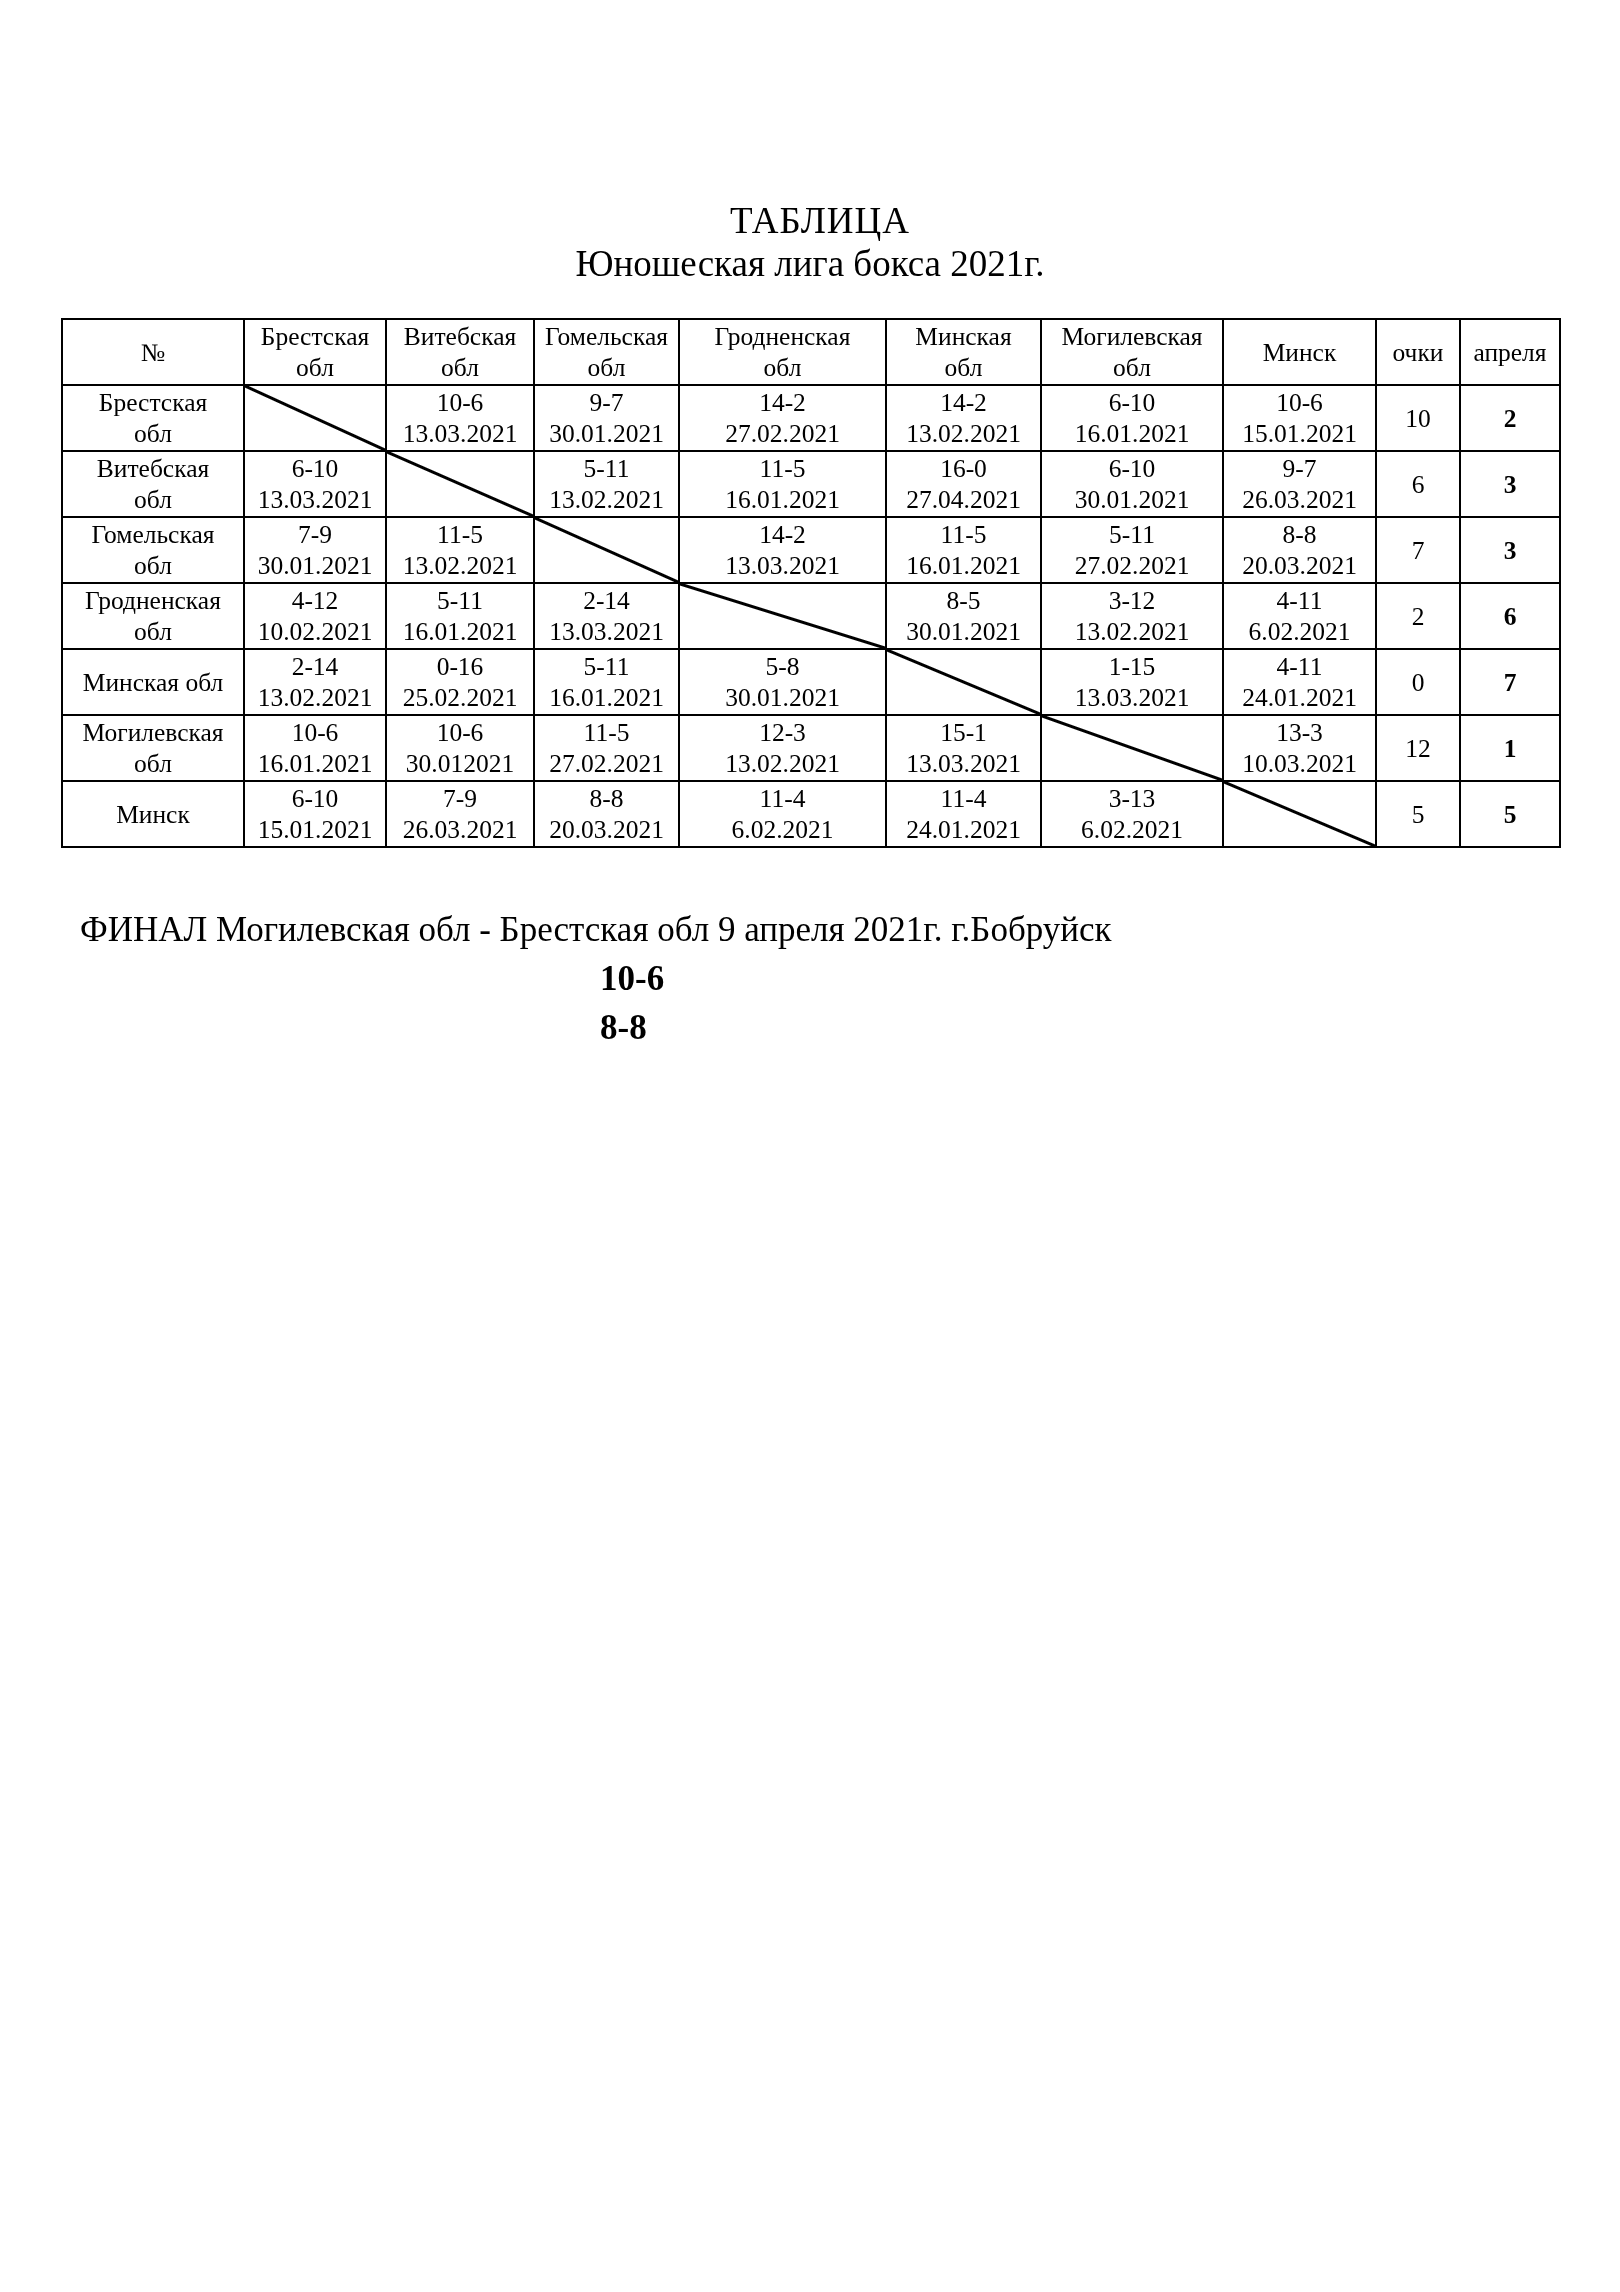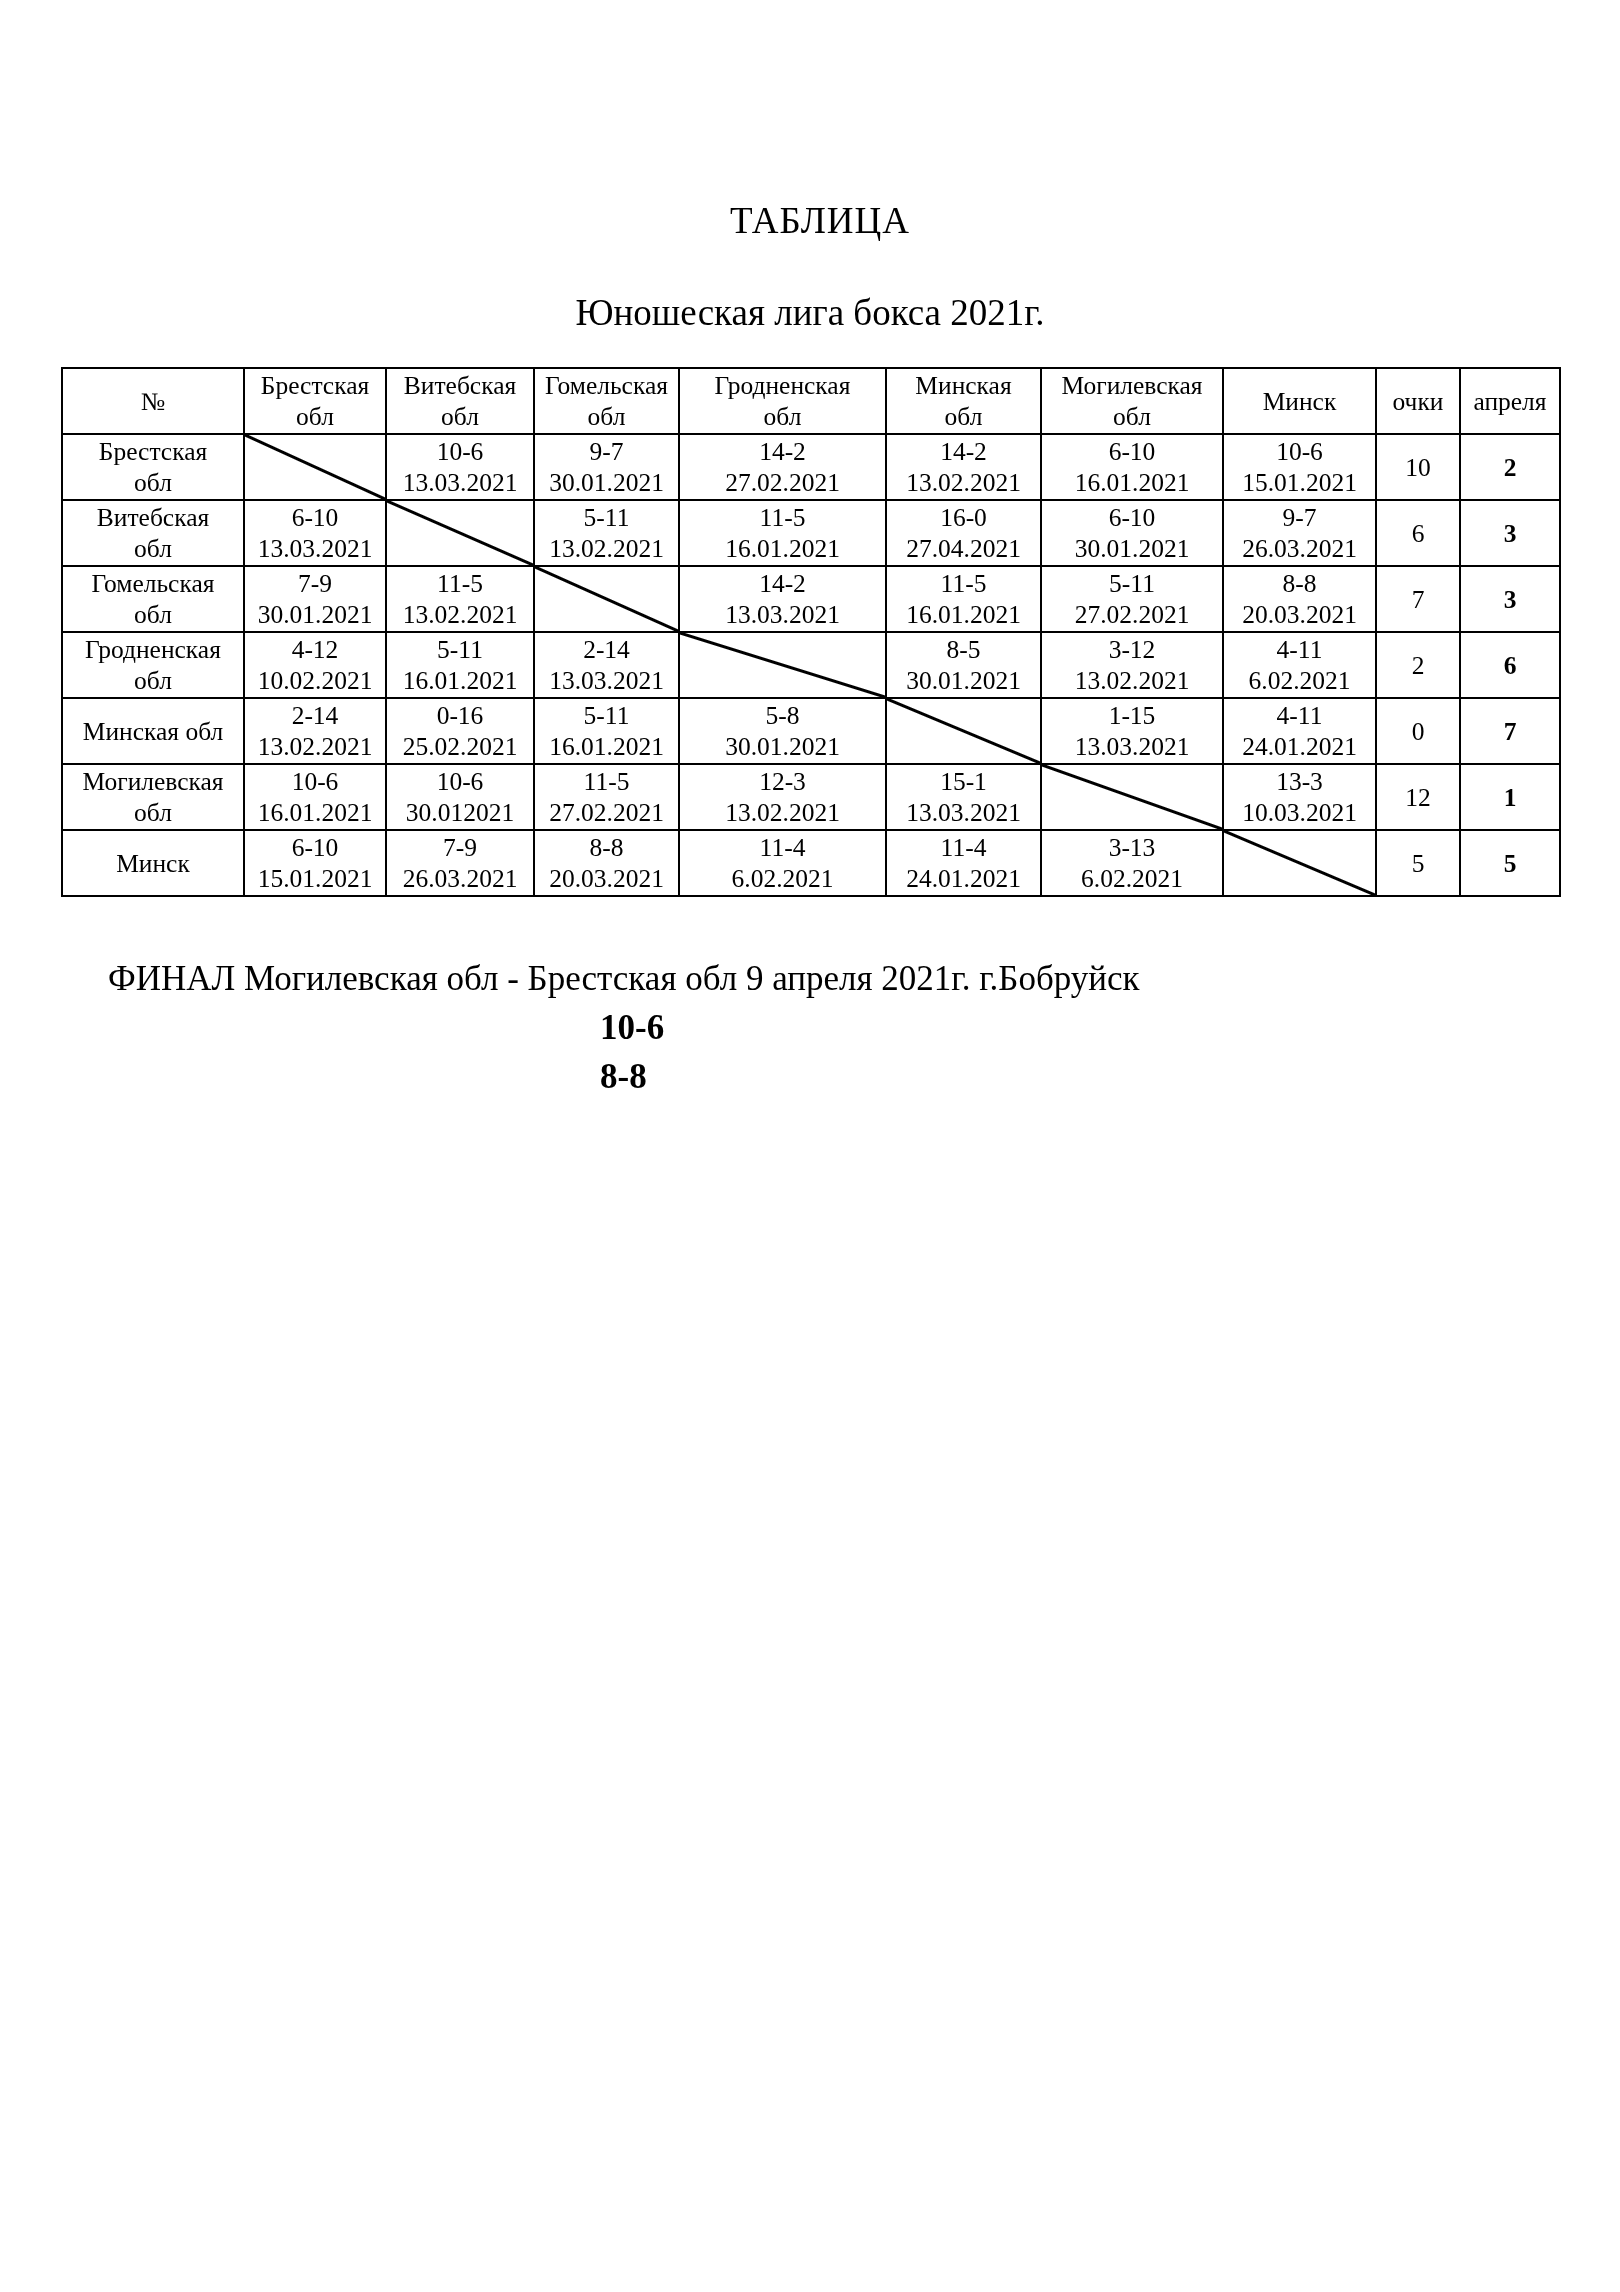--- a/index.html
+++ b/index.html
@@ -14,21 +14,20 @@
   .page { width: 1620px; min-height: 2293px; }
   .title {
     padding-top: 199px;
     text-align: center;
     font-size: 37px;
     font-weight: normal;
     letter-spacing: 1px;
     padding-left: 20px;
   }
   .subtitle {
-    margin-top: 49px;
     text-align: center;
     font-size: 37px;
     font-weight: normal;
   }
   table.league {
     border-collapse: collapse;
     table-layout: fixed;
     width: 1499px;
     margin: 33px 0 0 61px;
   }
@@ -49,21 +48,21 @@
     background-image: linear-gradient(to top right,
       transparent calc(50% - 2px),
       #000 calc(50% - 1px),
       #000 calc(50% + 1px),
       transparent calc(50% + 2px));
   }
   .playoffs {
     margin-top: 57px;
     font-size: 35px;
   }
-  .playoffs p { margin-left: 108px; line-height: 49px; }
+  .playoffs p { margin-left: 80px; line-height: 49px; }
   .playoffs p.score { margin-left: 600px; font-weight: bold; }
 </style>
 </head>
 <body>
 
 <div class="page">
 
   <h1 class="title">ТАБЛИЦА</h1>
 
   <h2 class="subtitle">Юношеская лига бокса 2021г.</h2>

